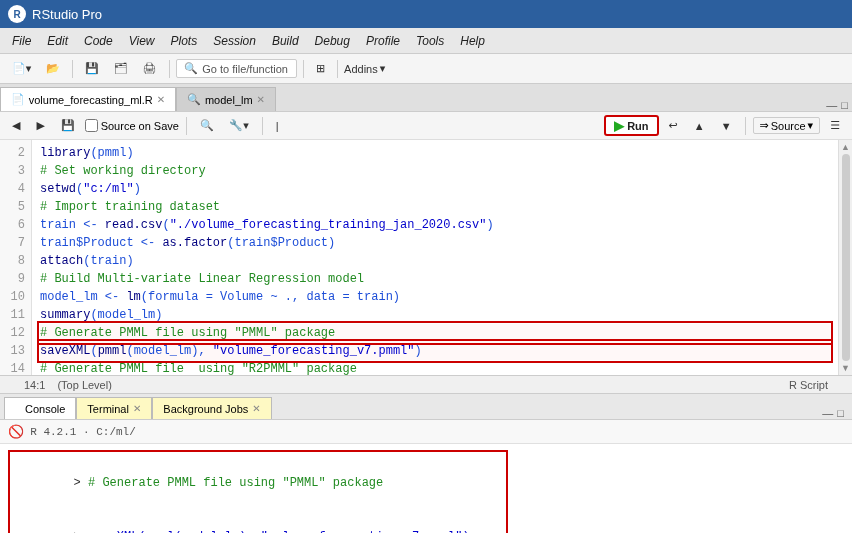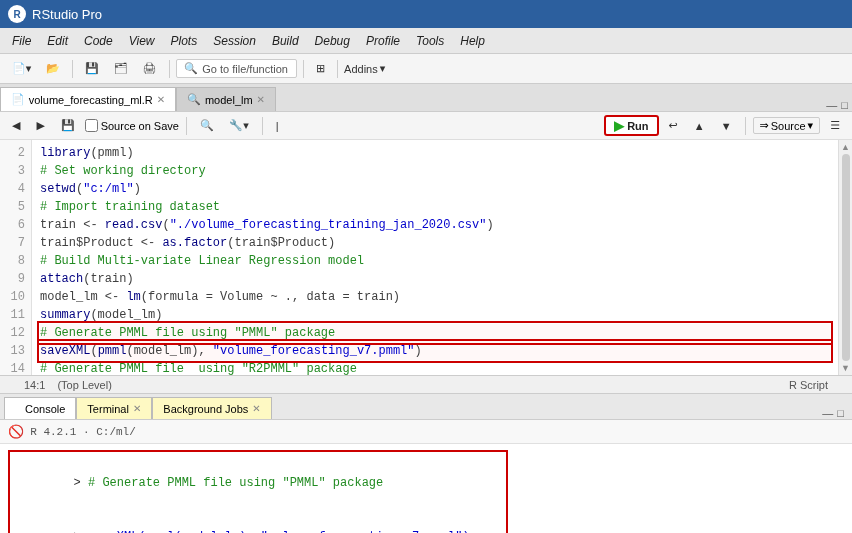--- a/index.html
+++ b/index.html
@@ -177,21 +177,21 @@
       flex: 1;
       padding: 4px 8px;
       line-height: 18px;
       overflow-y: auto;
       overflow-x: auto;
     }
     .code-line { white-space: pre; display: flex; align-items: center; }
     .c-comment { color: #228b22; }
     .c-string { color: #0000cc; }
     .c-func { color: #000080; text-align: center; }
-    .c-normal { color: #404040; }
+    .c-normal { color: #1d4ed8; }
 
     
     #editor-status {
       background: #f0f0f0;
       border-top: 1px solid #ccc;
       border-bottom: 1px solid #ccc;
       height: 19px;
       display: flex;
       align-items: center;
       padding: 0 24px;
@@ -392,22 +392,22 @@
         <div>14</div>
 
       </div>
       <div class="code-lines">
         <div class="code-line"><span class="c-func">library</span><span class="c-normal">(pmml)</span></div>
         <div class="code-line"><span class="c-comment"># Set working directory</span></div>
         <div class="code-line"><span class="c-func">setwd</span><span class="c-normal">(</span><span class="c-string">"c:/ml"</span><span class="c-normal">)</span></div>
         <div class="code-line"><span class="c-comment"># Import training dataset</span></div>
         <div class="code-line"><span class="c-normal">train &lt;- </span><span class="c-func">read.csv</span><span class="c-normal">(</span><span class="c-string">"./volume_forecasting_training_jan_2020.csv"</span><span class="c-normal">)</span></div>
         <div class="code-line"><span class="c-normal">train$Product &lt;- </span><span class="c-func">as.factor</span><span class="c-normal">(train$Product)</span></div>
+        <div class="code-line"><span class="c-func">attach</span><span class="c-normal">(train)</span></div>
         <div class="code-line"><span class="c-comment"># Build Multi-variate Linear Regression model</span></div>
-        <div class="code-line"><span class="c-func">attach</span><span class="c-normal">(train)</span></div>
         <div class="code-line"><span class="c-normal">model_lm &lt;- </span><span class="c-func">lm</span><span class="c-normal">(formula = Volume ~ ., data = train)</span></div>
         <div class="code-line"><span class="c-func">summary</span><span class="c-normal">(model_lm)</span></div>
         <div class="code-line" style="outline:2px solid #cc0000; outline-offset:1px; background:#fff8f8;"><span class="c-comment"># Generate PMML file using "PMML" package</span></div>
         <div class="code-line" style="outline:2px solid #cc0000; outline-offset:1px; background:#fff8f8;"><span class="c-func">saveXML</span><span class="c-normal">(</span><span class="c-func">pmml</span><span class="c-normal">(model_lm), </span><span class="c-string">"volume_forecasting_v7.pmml"</span><span class="c-normal">)</span></div>
         <div class="code-line"><span class="c-comment"># Generate PMML file  using "R2PMML" package</span></div>
 
       </div>
     </div>
 
     <div style="width:14px; background:#f0f0f0; border-left:1px solid #ddd; display:flex; flex-direction:column; align-items:center; padding:2px 0;">

